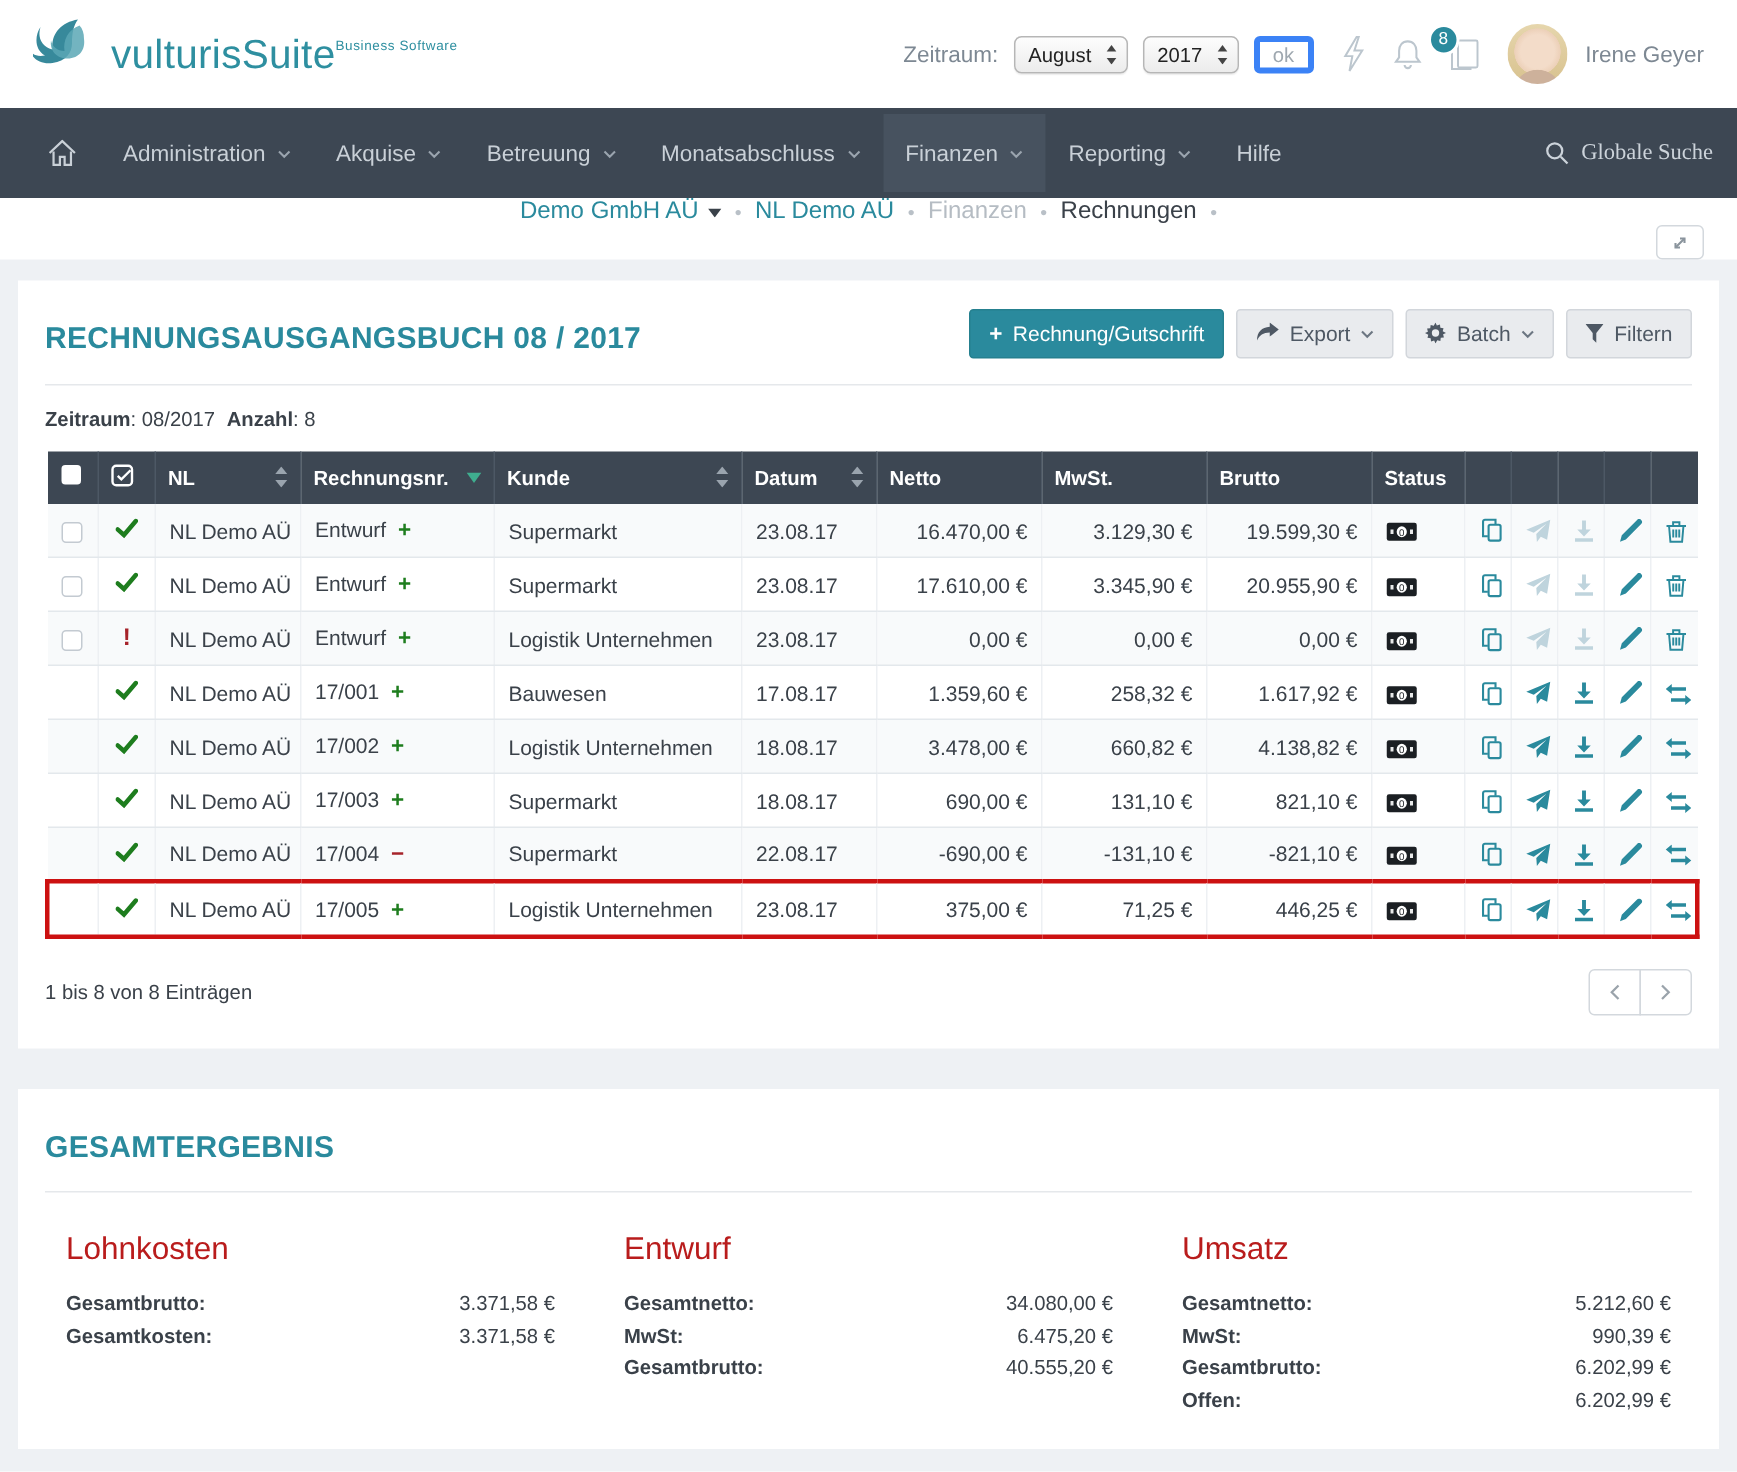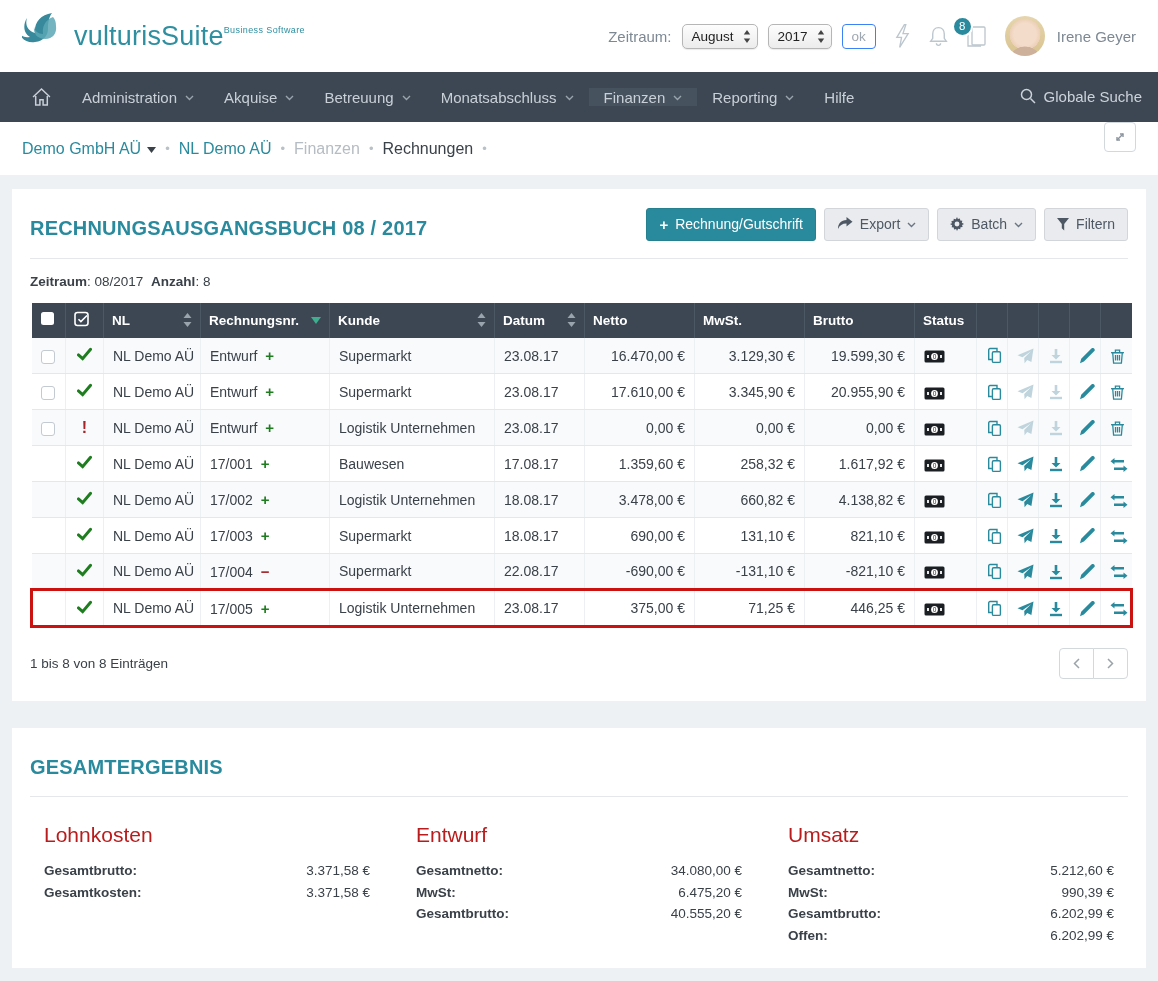--- a/index.html
+++ b/index.html
@@ -19,45 +19,45 @@
   .brand-name{font-size:27px;color:#2e8fa0;letter-spacing:.2px;line-height:1;}
   .brand-tagline{font-size:9px;color:#2e8fa0;margin-top:2px;letter-spacing:.4px;}
   .topbar-right{margin-left:auto;display:flex;align-items:center;gap:18px;}
   .zeitraum-label{color:var(--muted);font-size:15px;}
   .mac-select{display:inline-flex;align-items:center;justify-content:space-between;gap:8px;
       height:25px;padding:0 6px 0 9px;border:1px solid #b6b6b6;border-radius:5px;
       background:linear-gradient(#fdfdfd,#ececec);font-size:13.5px;color:#222;
       box-shadow:0 1px 1px rgba(0,0,0,.08);cursor:pointer;}
   .sel-month{width:76px;margin-left:-8px;}
   .sel-year{width:64px;margin-left:-8px;}
-  .ok-btn{height:25px;padding:0 9px;border:1px solid #3b82f6;border-radius:4px;background:#fff;
+  .ok-btn{height:25px;padding:0 9px;border:4px solid #3b82f6;border-radius:4px;background:#fff;
       color:#9fa8b0;font-size:13.5px;margin-left:-8px;cursor:pointer;}
   .top-ic{color:#bcc6ce;display:inline-flex;position:relative;cursor:pointer;}
   .badge{position:absolute;top:-9px;left:-14px;min-width:21px;height:21px;border-radius:50%;
       background:var(--accent);color:#fff;font-size:11.5px;display:flex;align-items:center;
       justify-content:center;border:2px solid #fff;}
   .avatar{width:40px;height:40px;border-radius:50%;overflow:hidden;flex:0 0 auto;cursor:pointer;
       background:
         radial-gradient(circle at 50% 118%, #cdb19b 0 32%, transparent 33%),
         radial-gradient(circle at 50% 46%, #f3dcc9 0 38%, #ecd0b8 52%, transparent 53%),
         linear-gradient(#e6d6ad,#d8c28f);}
   .user-name{color:var(--muted);font-size:15px;margin-left:-6px;}
 
   
-  .nav{height:50px;background:var(--navbg);display:flex;align-items:stretch;padding:16px 16px;}
+  .nav{height:60px;background:var(--navbg);display:flex;align-items:stretch;padding:4px 16px;}
   .nav-home{display:flex;align-items:center;padding:0 16px;color:#c9d0d7;cursor:pointer;}
   .nav-item{display:flex;align-items:center;gap:8px;padding:0 15px;color:#c9d0d7;
       font-size:15px;cursor:pointer;}
   .nav-item.active{background:var(--navactive);}
   .nav-item .chev{color:#9aa4ae;margin-top:2px;}
-  .nav-search{margin-left:auto;display:flex;align-items:flex-start;gap:8px;color:#ccd3da;
-      font-size:15px;cursor:pointer;}
+  .nav-search{margin-left:auto;display:flex;align-items:center;gap:8px;color:#ccd3da;
+      font-size:15px;cursor:pointer;font-family:Liberation Serif, serif;}
 
   
-  .crumb-bar{background:#fff;height:53px;display:flex;padding:0 22px;font-size:16px;}
+  .crumb-bar{background:#fff;height:41px;display:flex;align-items:center;padding:0 22px;font-size:16px;flex-direction:column;}
   .crumb-items{display:flex;align-items:center;gap:9px;flex-wrap:nowrap;}
   .crumb-link{color:var(--accent);cursor:pointer;display:inline-flex;align-items:center;gap:6px;}
   .crumb-muted{color:#b5bcc3;}
   .crumb-current{color:#3a4149;}
   .crumb-dot{color:#b9c0c7;font-size:13px;}
   .crumb-caret{color:#3a4149;margin-top:2px;}
   .expand-btn{margin-left:auto;width:32px;height:30px;border:1px solid #d3d8dd;border-radius:4px;
       background:#fff;color:#8a949d;display:flex;align-items:center;justify-content:center;cursor:pointer;}
 
   

